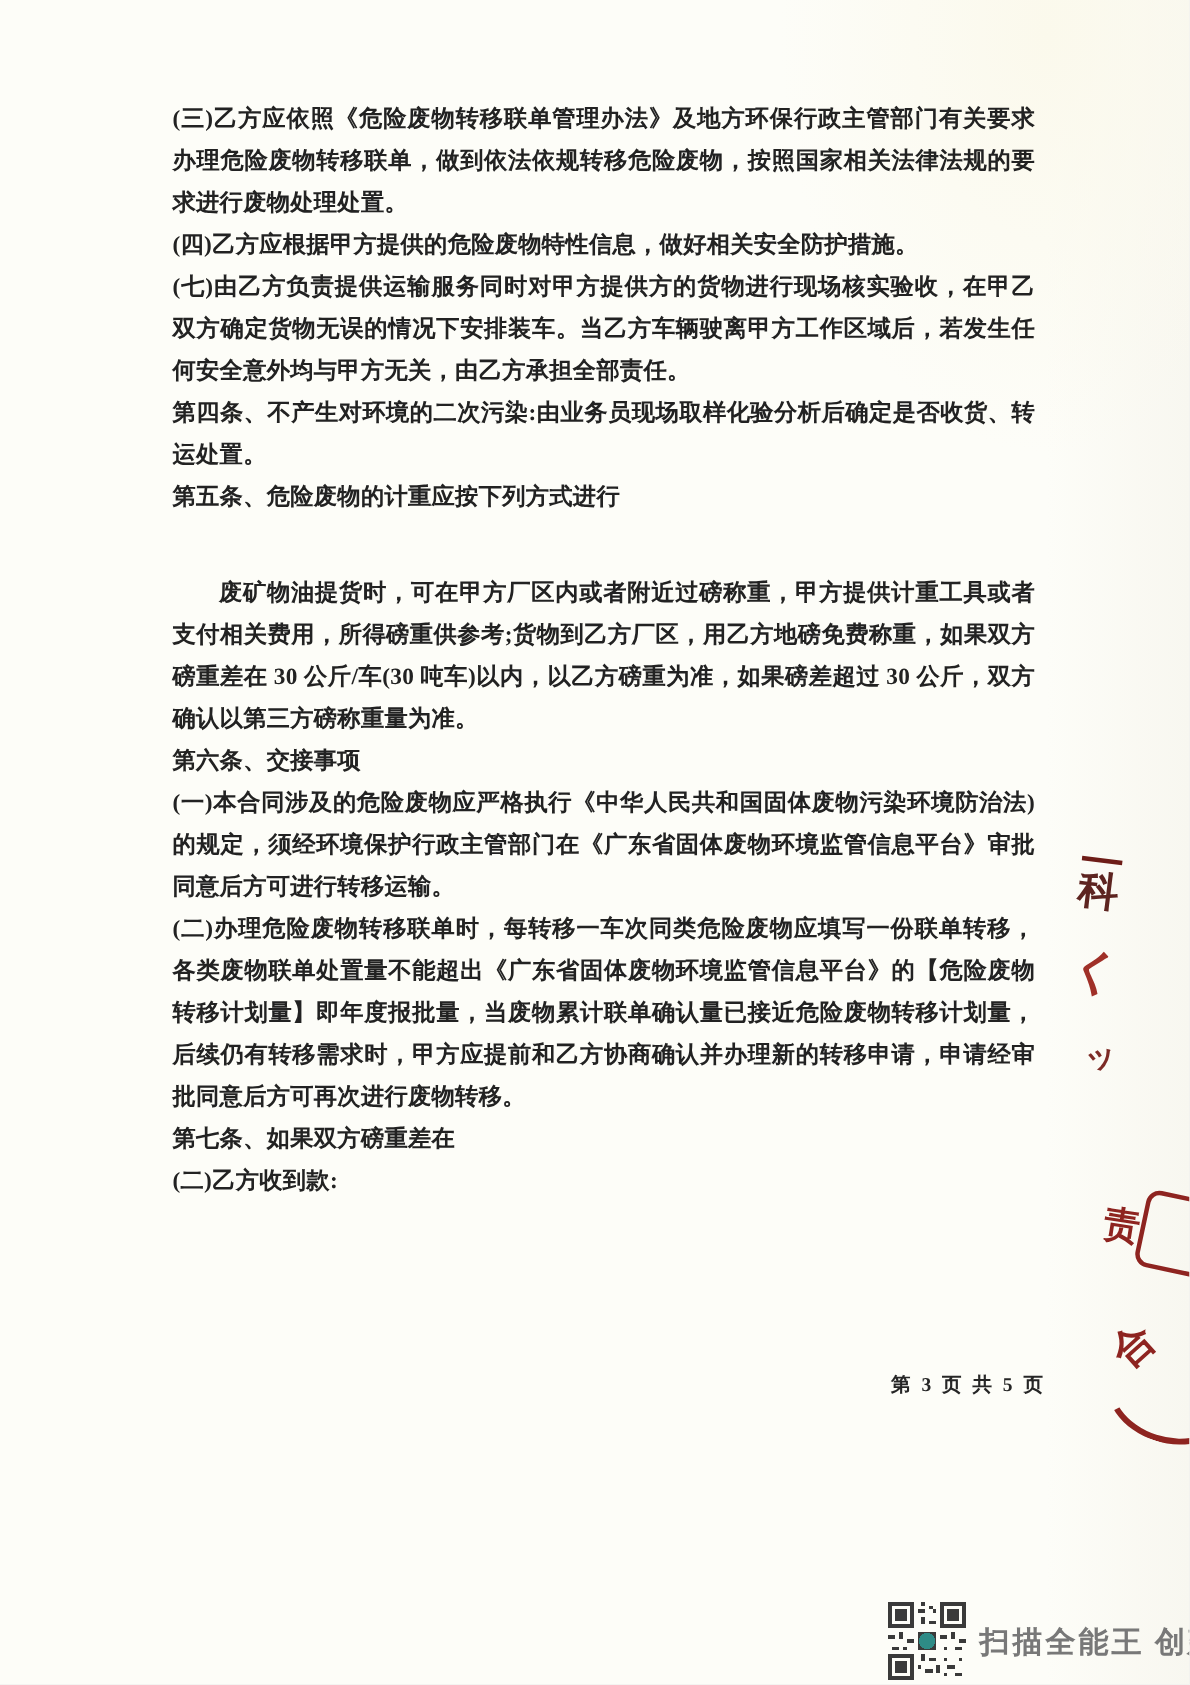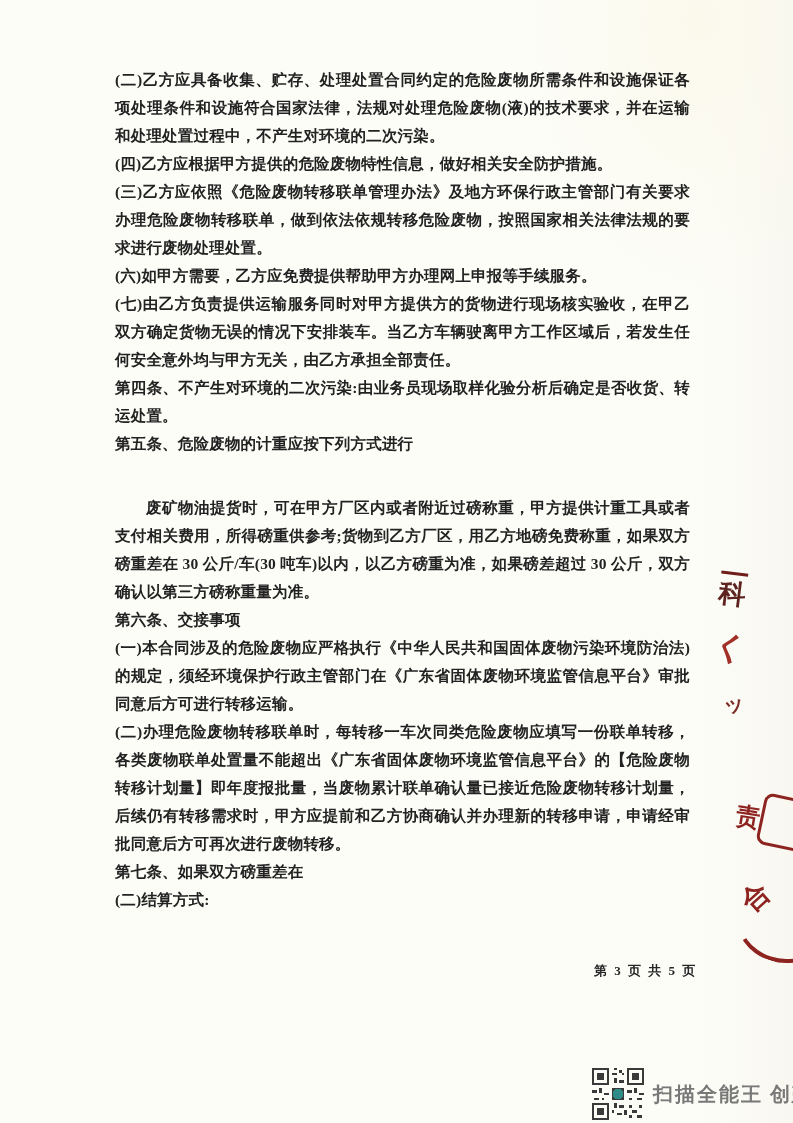--- a/index.html
+++ b/index.html
@@ -20,21 +20,21 @@
     color:#222;
     font-size:15.5px; line-height:28px; font-weight:bold;
     text-align:justify; text-justify:inter-ideograph;
     letter-spacing:0.2px;
   }
   .para { margin:0; }
   .para-indent { text-indent:2em;margin-top:36px; }
 
   
   .footer-page {
-    position:absolute; left:594px; top:962px;
+    position:absolute; left:594px; top:914px;
     font-size:13px; font-weight:bold; color:#262626;
     letter-spacing:2px; white-space:nowrap;
   }
 
   
   .stamp { position:absolute; color:#8e2420; font-weight:bold; white-space:nowrap; }
   .stamp-1 { left:719px; top:572px; font-size:27px; transform:rotate(7deg); border-top:3px solid #6e1d18; padding-top:1px; color:#5d2420; }
   .stamp-2 { left:714px; top:626px; font-size:32px; transform:rotate(18deg); color:#a03028; }
   .stamp-3 { left:723px; top:690px; font-size:21px; transform:rotate(-12deg); color:#7d2b26; }
   .stamp-4 { left:736px; top:801px; font-size:24px; transform:rotate(9deg); }
@@ -56,33 +56,31 @@
     font-family:"Liberation Serif","DejaVu Serif",serif;
     letter-spacing:2px; white-space:nowrap;
   }
 </style>
 </head>
 <body>
 
 <div class="page">
 
   <div class="content">
-    <p class="para">(二)乙方应具备收集、贮存、处理处置合同约定的危险废物所需条件和设施保证各项处理条件和设施符合国家法律，法规对处理危险废物(液)的技术要求，并在运输和处理处置过程中，不产生对环境的二次污染。</p>
+    <p class="para">(三)乙方应依照《危险废物转移联单管理办法》及地方环保行政主管部门有关要求办理危险废物转移联单，做到依法依规转移危险废物，按照国家相关法律法规的要求进行废物处理处置。</p>
     <p class="para">(四)乙方应根据甲方提供的危险废物特性信息，做好相关安全防护措施。</p>
-    <p class="para">(三)乙方应依照《危险废物转移联单管理办法》及地方环保行政主管部门有关要求办理危险废物转移联单，做到依法依规转移危险废物，按照国家相关法律法规的要求进行废物处理处置。</p>
-    <p class="para">(六)如甲方需要，乙方应免费提供帮助甲方办理网上申报等手续服务。</p>
     <p class="para">(七)由乙方负责提供运输服务同时对甲方提供方的货物进行现场核实验收，在甲乙双方确定货物无误的情况下安排装车。当乙方车辆驶离甲方工作区域后，若发生任何安全意外均与甲方无关，由乙方承担全部责任。</p>
     <p class="para">第四条、不产生对环境的二次污染:由业务员现场取样化验分析后确定是否收货、转运处置。</p>
     <p class="para">第五条、危险废物的计重应按下列方式进行</p>
     <p class="para para-indent">废矿物油提货时，可在甲方厂区内或者附近过磅称重，甲方提供计重工具或者支付相关费用，所得磅重供参考;货物到乙方厂区，用乙方地磅免费称重，如果双方磅重差在 30 公斤/车(30 吨车)以内，以乙方磅重为准，如果磅差超过 30 公斤，双方确认以第三方磅称重量为准。</p>
     <p class="para">第六条、交接事项</p>
     <p class="para">(一)本合同涉及的危险废物应严格执行《中华人民共和国固体废物污染环境防治法)的规定，须经环境保护行政主管部门在《广东省固体废物环境监管信息平台》审批同意后方可进行转移运输。</p>
     <p class="para">(二)办理危险废物转移联单时，每转移一车次同类危险废物应填写一份联单转移，各类废物联单处置量不能超出《广东省固体废物环境监管信息平台》的【危险废物转移计划量】即年度报批量，当废物累计联单确认量已接近危险废物转移计划量，后续仍有转移需求时，甲方应提前和乙方协商确认并办理新的转移申请，申请经审批同意后方可再次进行废物转移。</p>
     <p class="para">第七条、如果双方磅重差在</p>
-    <p class="para">(二)结算方式:</p>
+    <p class="para">(二)乙方收到款:</p>
   </div>
 
   <div class="footer-page">第 3 页 共 5 页</div>
 
   <span class="stamp stamp-1">科</span>
   <span class="stamp stamp-2">く</span>
   <span class="stamp stamp-3">ッ</span>
   <span class="stamp stamp-4">责</span>
   <span class="stamp-4-box"></span>
   <span class="stamp stamp-5">合</span>

